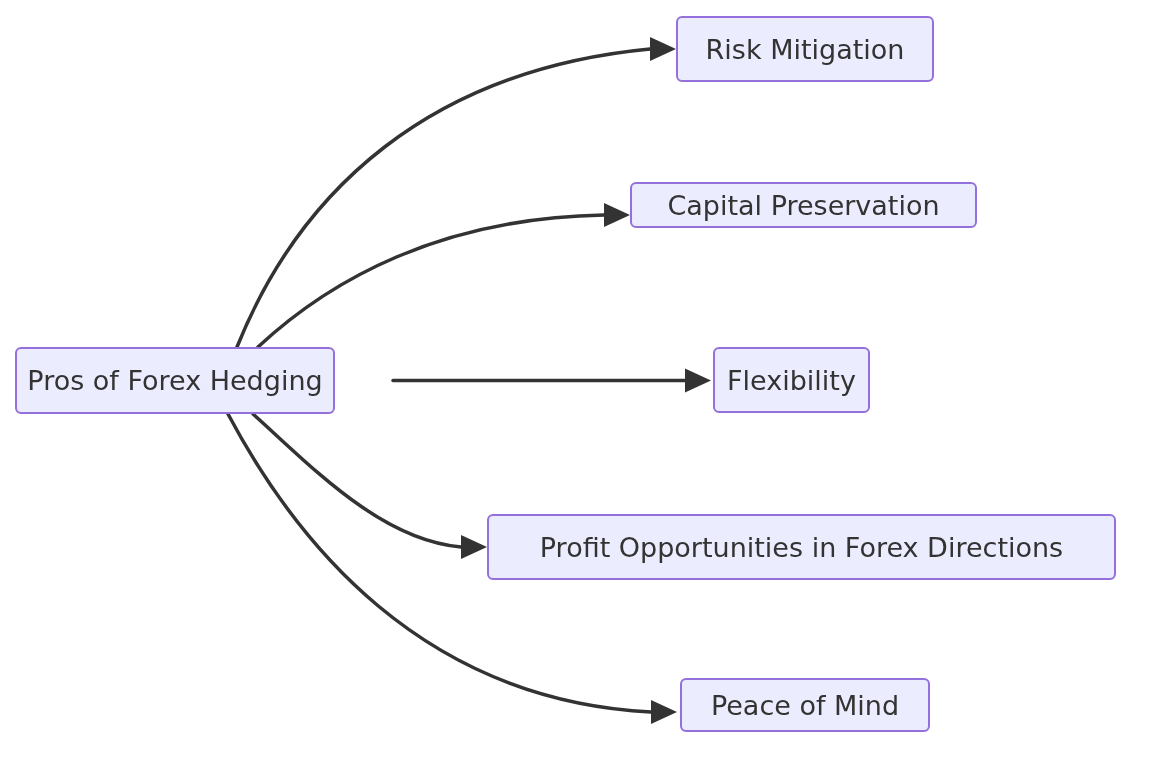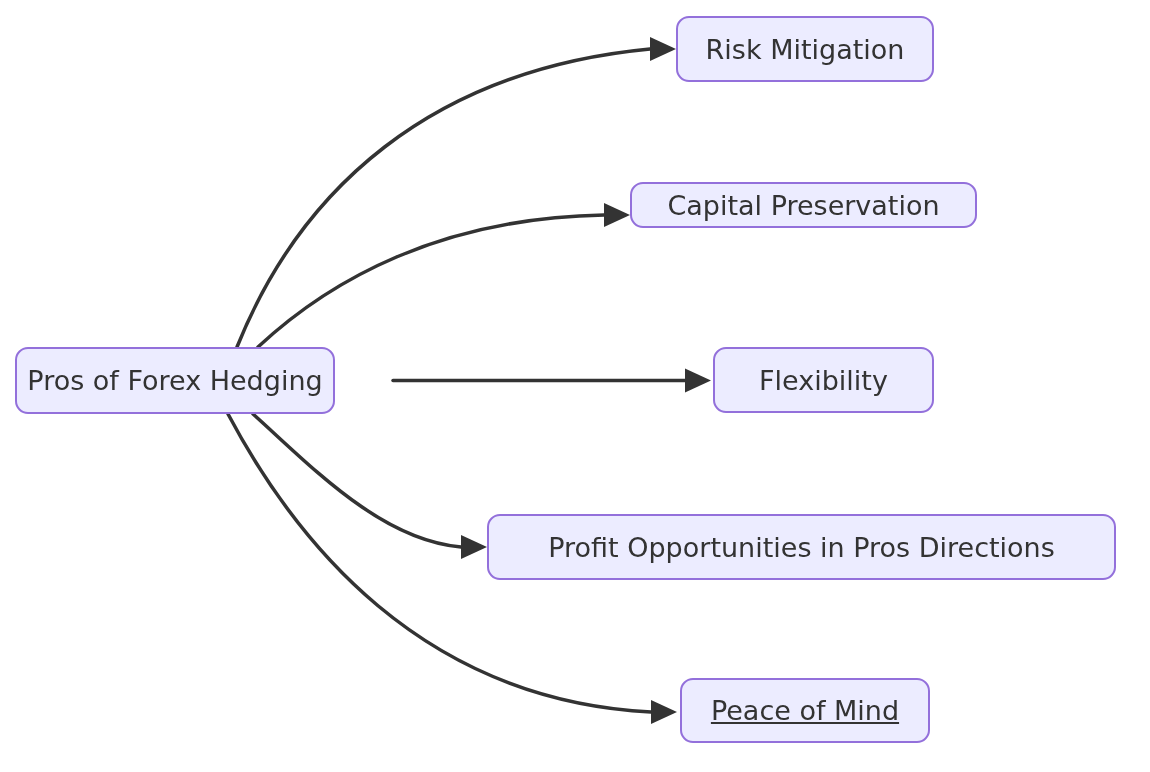--- a/index.html
+++ b/index.html
@@ -33,34 +33,34 @@
     fill: var(--edge-stroke, #333333);
     stroke: none;
   }
   .node {
     position: absolute;
     display: flex;
     align-items: center;
     justify-content: center;
     background: var(--node-fill, #ECECFF);
     border: 2px solid var(--node-border, #9370DB);
-    border-radius: 13px;
+    border-radius: 6px;
     color: var(--label-text, #333333);
     font-size: 27px;
     line-height: 1;
     white-space: nowrap;
     box-sizing: border-box;
     text-align: center;
   }
   .node-root        { left: 15px;  top: 347px; width: 320px; height: 67px; }
   .node-risk        { left: 676px; top: 16px;  width: 258px; height: 66px; }
   .node-capital     { left: 630px; top: 182px; width: 347px; height: 46px; }
-  .node-flexibility { left: 713px; top: 347px; width: 221px; height: 66px; }
+  .node-flexibility { left: 713px; top: 347px; width: 157px; height: 66px; }
   .node-profit      { left: 487px; top: 514px; width: 629px; height: 66px; }
-  .node-peace       { left: 680px; top: 678px; width: 250px; height: 65px; text-decoration: underline; }
+  .node-peace       { left: 680px; top: 678px; width: 250px; height: 54px; }
 </style>
 </head>
 <body>
 
 <div class="canvas">
 
   <svg class="edges-layer" viewBox="0 0 1150 772" xmlns="http://www.w3.org/2000/svg">
     <path class="edge-path" d="M 237 347 C 300 190, 430 70, 650 49"></path>
     <polygon class="arrowhead" points="650,37 676,49 650,61"></polygon>
 
@@ -87,20 +87,20 @@
 
   <div class="node node-capital">
     <span>Capital Preservation</span>
   </div>
 
   <div class="node node-flexibility">
     <span>Flexibility</span>
   </div>
 
   <div class="node node-profit">
-    <span>Profit Opportunities in Pros Directions</span>
+    <span>Profit Opportunities in Forex Directions</span>
   </div>
 
   <div class="node node-peace">
     <span>Peace of Mind</span>
   </div>
 
 </div>
 
 </body></html>

